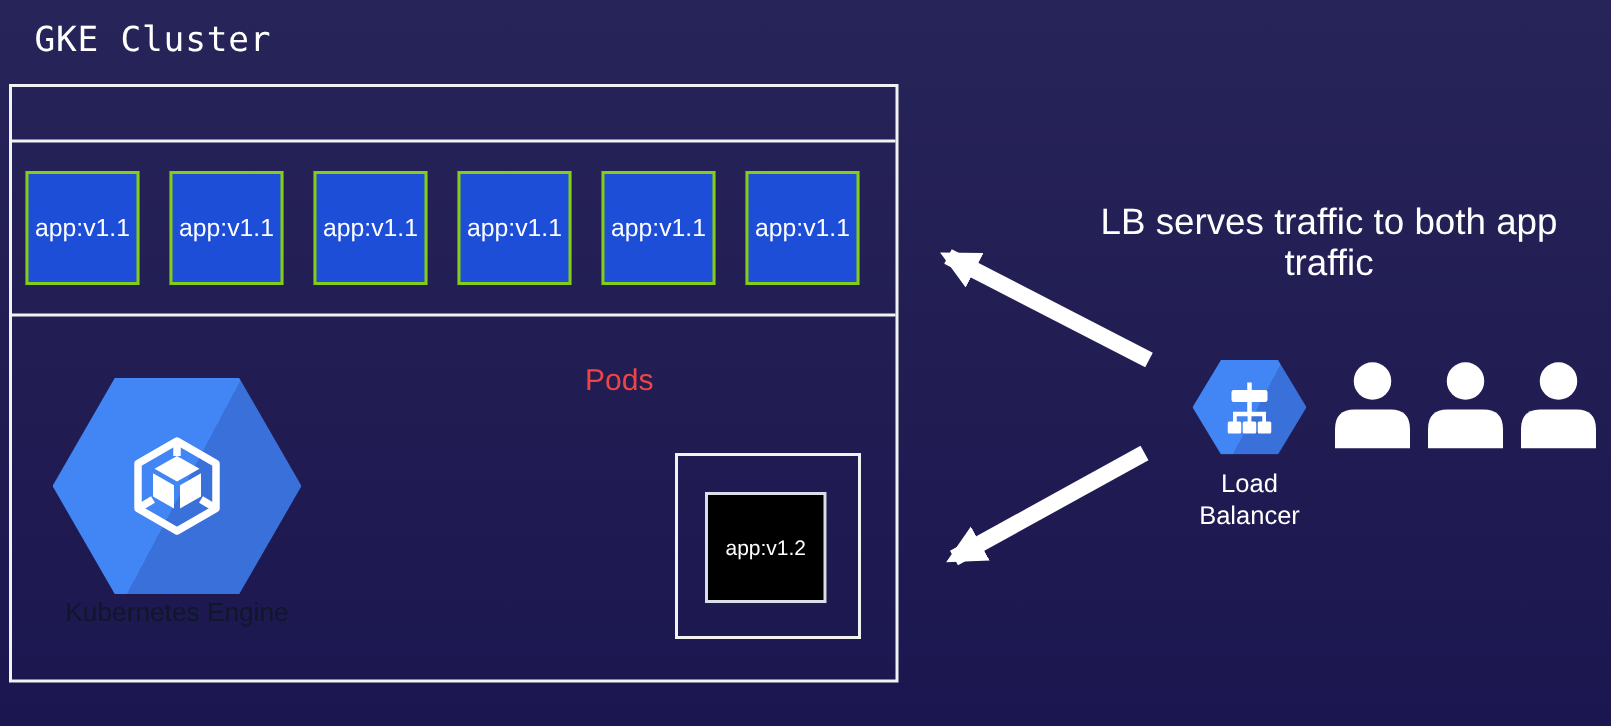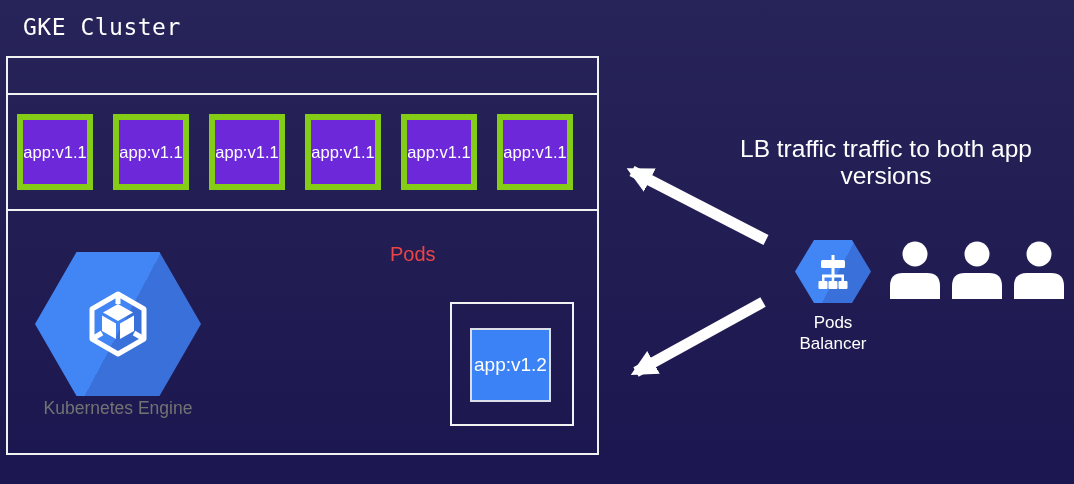--- a/index.html
+++ b/index.html
@@ -30,51 +30,51 @@
     border-bottom:2px solid #F2F2F2;
   }
   .pods-row{
     left:0;top:37px;width:100%;height:116px;
     border-bottom:2px solid #F2F2F2;
     display:flex;align-items:center;gap:20px;
     padding-left:9px;box-sizing:border-box;
   }
   .pod{
     width:76px;height:76px;flex:0 0 auto;
-    background:#6d28d9;border:6px solid #84cc16;box-sizing:border-box;
+    background:#1d4ed8;border:2px solid #84cc16;box-sizing:border-box;
     display:flex;align-items:center;justify-content:center;
     font-size:16.5px;color:#fff;white-space:nowrap;
   }
   .pods-label{
     left:382px;top:185px;font-size:20px;color:#ef4444;
   }
 
   
   .gke-hex{
     left:27px;top:194px;width:166px;height:144px;
     background:linear-gradient(118deg,#4285F4 52%,#3A70DA 52%);
     -webkit-clip-path:polygon(0% 50%,25% 0%,75% 0%,100% 50%,75% 100%,25% 100%);
     clip-path:polygon(0% 50%,25% 0%,75% 0%,100% 50%,75% 100%,25% 100%);
     display:flex;align-items:center;justify-content:center;
   }
   .gke-label{
     left:27px;top:340px;width:166px;text-align:center;
-    font-size:17.5px;color:#737373;
+    font-size:17.5px;color:#0f172a;
   }
 
   
   .canary-outer{
     left:442px;top:244px;width:124px;height:124px;
     border:2px solid #F2F2F2;box-sizing:border-box;
   }
   .canary-inner{
     left:18px;top:24px;width:81px;height:74px;
-    background:#3b82f6;border:2px solid #D9DEE8;box-sizing:border-box;
+    background:#000000;border:2px solid #D9DEE8;box-sizing:border-box;
     display:flex;align-items:center;justify-content:center;
-    font-size:19px;color:#fff;white-space:nowrap;
+    font-size:14px;color:#fff;white-space:nowrap;
   }
 
   
   .lb-caption{
     left:712px;top:136px;width:348px;
     text-align:center;font-size:24.5px;line-height:1.1;color:#fff;
   }
   .lb-hex{
     left:795px;top:240px;width:76px;height:63px;
     background:linear-gradient(118deg,#4285F4 55%,#3A70DA 55%);
@@ -123,21 +123,21 @@
       <polygon points="48,26.5 34,34.5 34,50 48,42" fill="#fff"></polygon>
     </svg>
   </div>
   <div class="abs gke-label">Kubernetes Engine</div>
 
   <div class="abs canary-outer">
     <div class="abs canary-inner">app:v1.2</div>
   </div>
 </div>
 
-<div class="abs lb-caption">LB traffic traffic to both app versions</div>
+<div class="abs lb-caption">LB serves traffic to both app traffic</div>
 
 <svg class="abs arrows-layer" viewBox="0 0 1074 484">
   <defs>
     <marker id="ah" markerUnits="userSpaceOnUse" markerWidth="28" markerHeight="28" refX="20" refY="13" orient="auto">
       <path d="M0,0 L26,13 L0,26 Z" fill="#fff"></path>
     </marker>
   </defs>
   <line x1="766" y1="240" x2="632" y2="171" stroke="#fff" stroke-width="11" marker-end="url(#ah)"></line>
   <line x1="763" y1="302" x2="636" y2="372" stroke="#fff" stroke-width="11" marker-end="url(#ah)"></line>
 </svg>
@@ -149,21 +149,21 @@
     <rect x="18.5" y="16" width="3" height="8" fill="#fff"></rect>
     <rect x="9" y="22.5" width="22" height="3" fill="#fff"></rect>
     <rect x="9" y="25" width="2.5" height="5" fill="#fff"></rect>
     <rect x="18.75" y="25" width="2.5" height="5" fill="#fff"></rect>
     <rect x="28.5" y="25" width="2.5" height="5" fill="#fff"></rect>
     <rect x="5.5" y="29" width="9" height="8" rx="1" fill="#fff"></rect>
     <rect x="15.5" y="29" width="9" height="8" rx="1" fill="#fff"></rect>
     <rect x="25.5" y="29" width="9" height="8" rx="1" fill="#fff"></rect>
   </svg>
 </div>
-<div class="abs lb-label">Pods Balancer</div>
+<div class="abs lb-label">Load Balancer</div>
 
 <div class="abs users">
   <svg width="54" height="58" viewBox="0 0 54 58">
     <circle cx="27" cy="13" r="12.5" fill="#fff"></circle>
     <path d="M2,58 L2,45 Q2,32 15,32 L39,32 Q52,32 52,45 L52,58 Z" fill="#fff"></path>
   </svg>
   <svg width="54" height="58" viewBox="0 0 54 58">
     <circle cx="27" cy="13" r="12.5" fill="#fff"></circle>
     <path d="M2,58 L2,45 Q2,32 15,32 L39,32 Q52,32 52,45 L52,58 Z" fill="#fff"></path>
   </svg>

